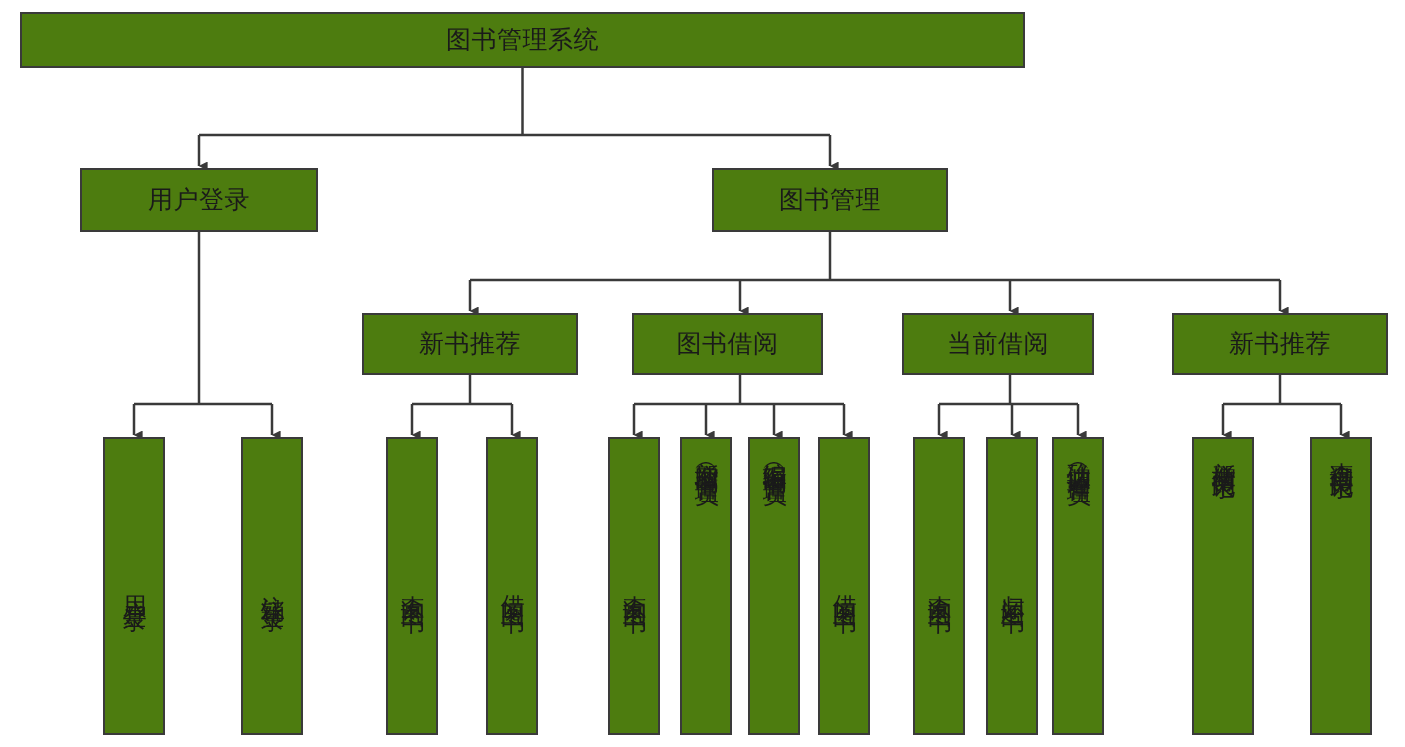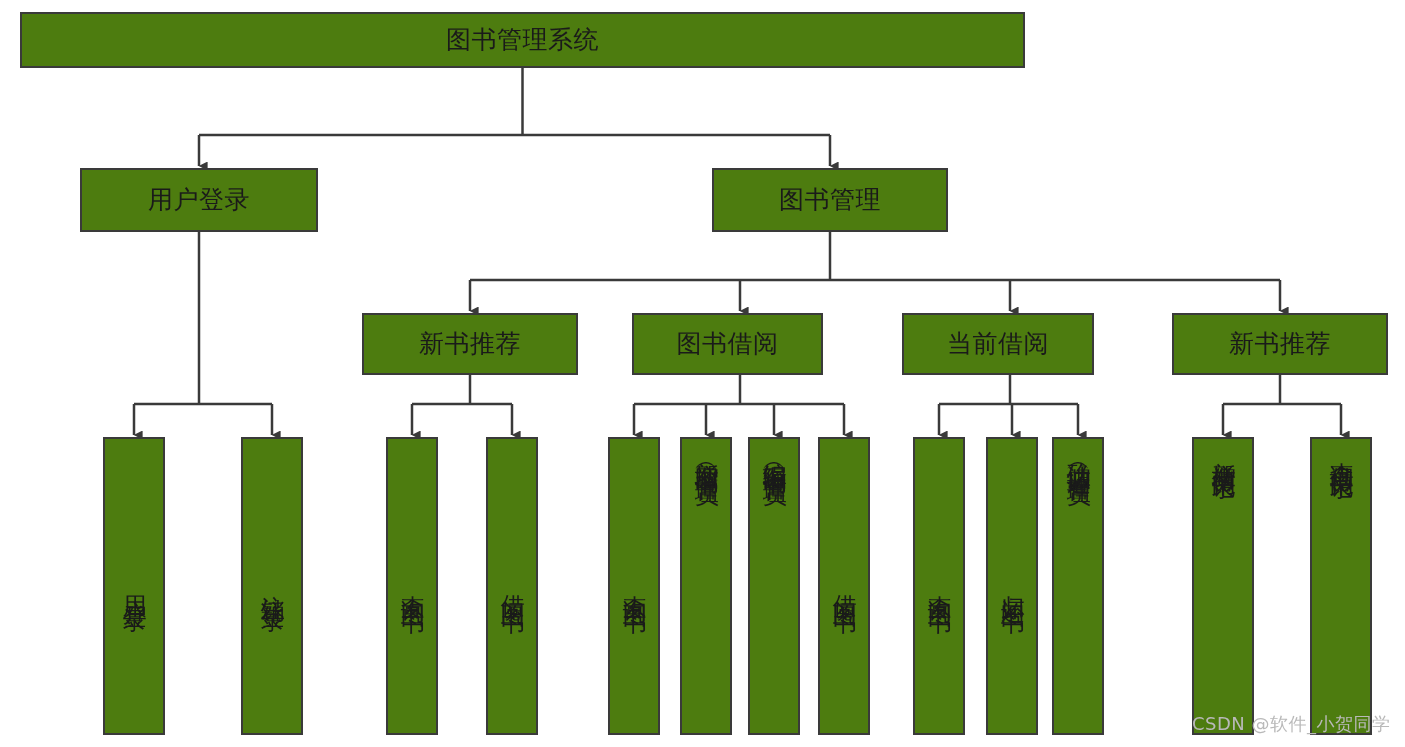--- a/index.html
+++ b/index.html
@@ -179,15 +179,14 @@
         <span class="label">确认归还（管理员）</span>
       </div>
       <div class="node vert tall" style="left: 1192px; top: 437px; width: 62px; height: 298px;">
         <span class="label">新增借阅记录</span>
       </div>
       <div class="node vert tall" style="left: 1310px; top: 437px; width: 62px; height: 298px;">
         <span class="label">查询借阅记录</span>
       </div>
     </div>
 
-  <div class="watermark" style="left: 1192px; top: 712px;">CSDN @软件_小贺同学</div>
 
 </div>
 
 </body></html>

